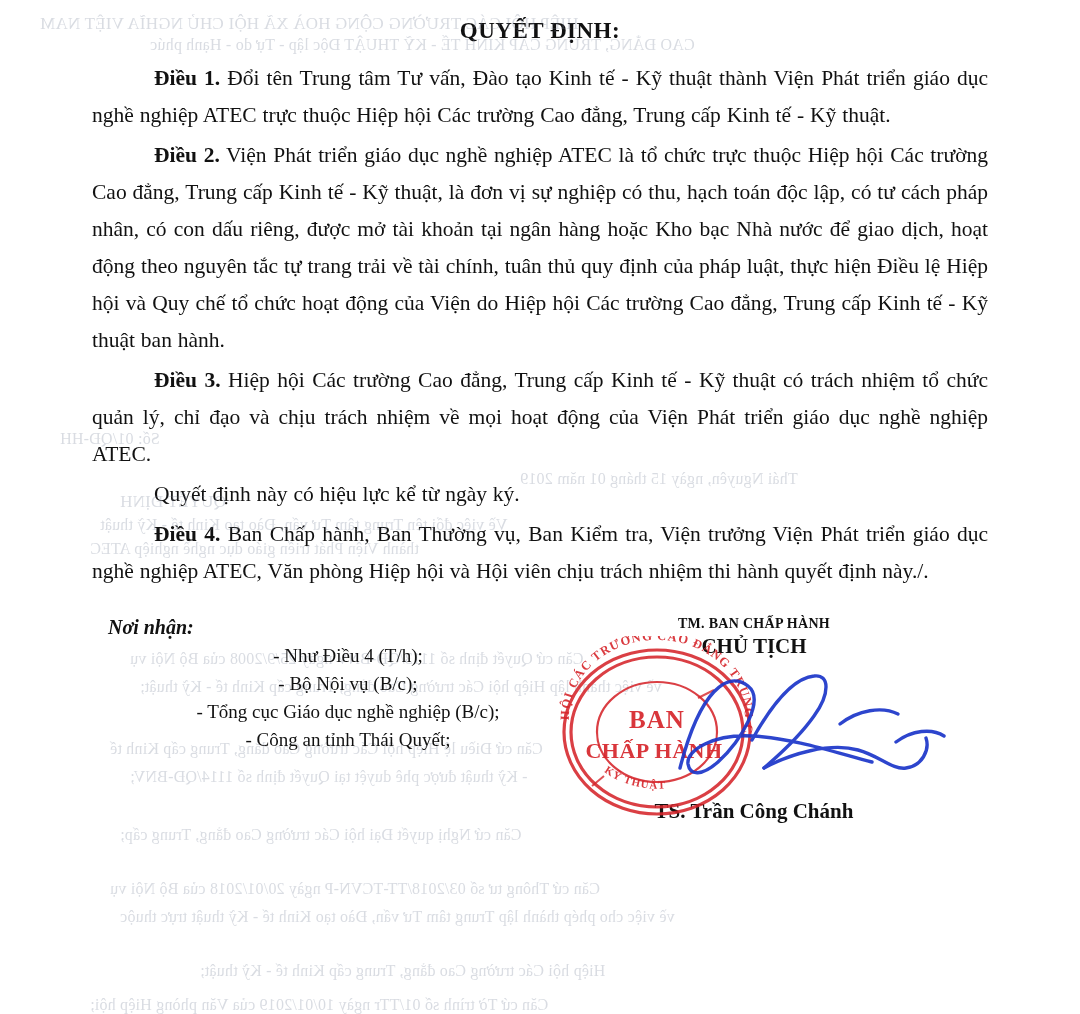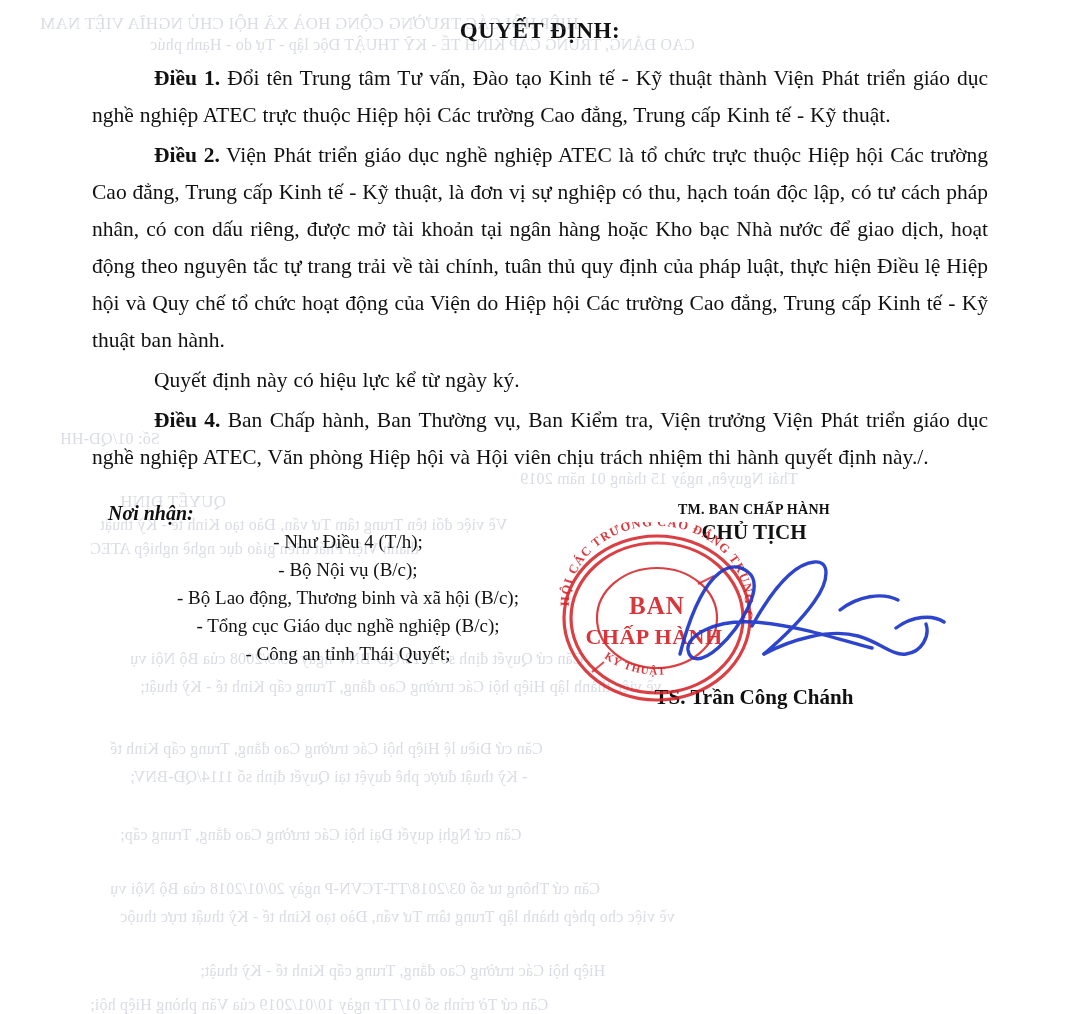--- a/index.html
+++ b/index.html
@@ -152,33 +152,33 @@
     <div class="bleed" style="left:200px; top:962px; font-size:16px;">Hiệp hội Các trường Cao đẳng, Trung cấp Kinh tế - Kỹ thuật;</div>
     <div class="bleed" style="left:90px; top:996px; font-size:16px;">Căn cứ Tờ trình số 01/TTr ngày 10/01/2019 của Văn phòng Hiệp hội;</div>
   </div>
 
   <div class="doc-title">QUYẾT ĐỊNH:</div>
 
   <p class="para"><b>Điều 1.</b><span> Đổi tên Trung tâm Tư vấn, Đào tạo Kinh tế - Kỹ thuật thành Viện Phát triển giáo dục nghề nghiệp ATEC trực thuộc Hiệp hội Các trường Cao đẳng, Trung cấp Kinh tế - Kỹ thuật.</span></p>
 
   <p class="para"><b>Điều 2.</b><span> Viện Phát triển giáo dục nghề nghiệp ATEC là tổ chức trực thuộc Hiệp hội Các trường Cao đẳng, Trung cấp Kinh tế - Kỹ thuật, là đơn vị sự nghiệp có thu, hạch toán độc lập, có tư cách pháp nhân, có con dấu riêng, được mở tài khoản tại ngân hàng hoặc Kho bạc Nhà nước để giao dịch, hoạt động theo nguyên tắc tự trang trải về tài chính, tuân thủ quy định của pháp luật, thực hiện Điều lệ Hiệp hội và Quy chế tổ chức hoạt động của Viện do Hiệp hội Các trường Cao đẳng, Trung cấp Kinh tế - Kỹ thuật ban hành.</span></p>
 
+  <p class="para"><b>Điều 3.</b><span> Hiệp hội Các trường Cao đẳng, Trung cấp Kinh tế - Kỹ thuật có trách nhiệm tổ chức quản lý, chỉ đạo và chịu trách nhiệm về mọi hoạt động của Viện Phát triển giáo dục nghề nghiệp ATEC.</span></p>
 
   <p class="para"><b></b><span>Quyết định này có hiệu lực kể từ ngày ký.</span></p>
 
   <p class="para"><b>Điều 4.</b><span> Ban Chấp hành, Ban Thường vụ, Ban Kiểm tra, Viện trưởng Viện Phát triển giáo dục nghề nghiệp ATEC, Văn phòng Hiệp hội và Hội viên chịu trách nhiệm thi hành quyết định này./.</span></p>
 
   <div class="sign-area">
 
     <div class="recipients">
       <div class="rec-title">Nơi nhận:</div>
       <ul>
         <li>- Như Điều 4 (T/h);</li>
         <li>- Bộ Nội vụ (B/c);</li>
-        <li>- Bộ Lao động, Thương binh và xã hội (B/c);</li>
         <li>- Tổng cục Giáo dục nghề nghiệp (B/c);</li>
         <li>- Công an tỉnh Thái Quyết;</li>
       </ul>
     </div>
 
     <div class="signature">
       <div class="sig-line1">TM. BAN CHẤP HÀNH</div>
       <div class="sig-line2">CHỦ TỊCH</div>
       <div class="sig-name">TS. Trần Công Chánh</div>
 

